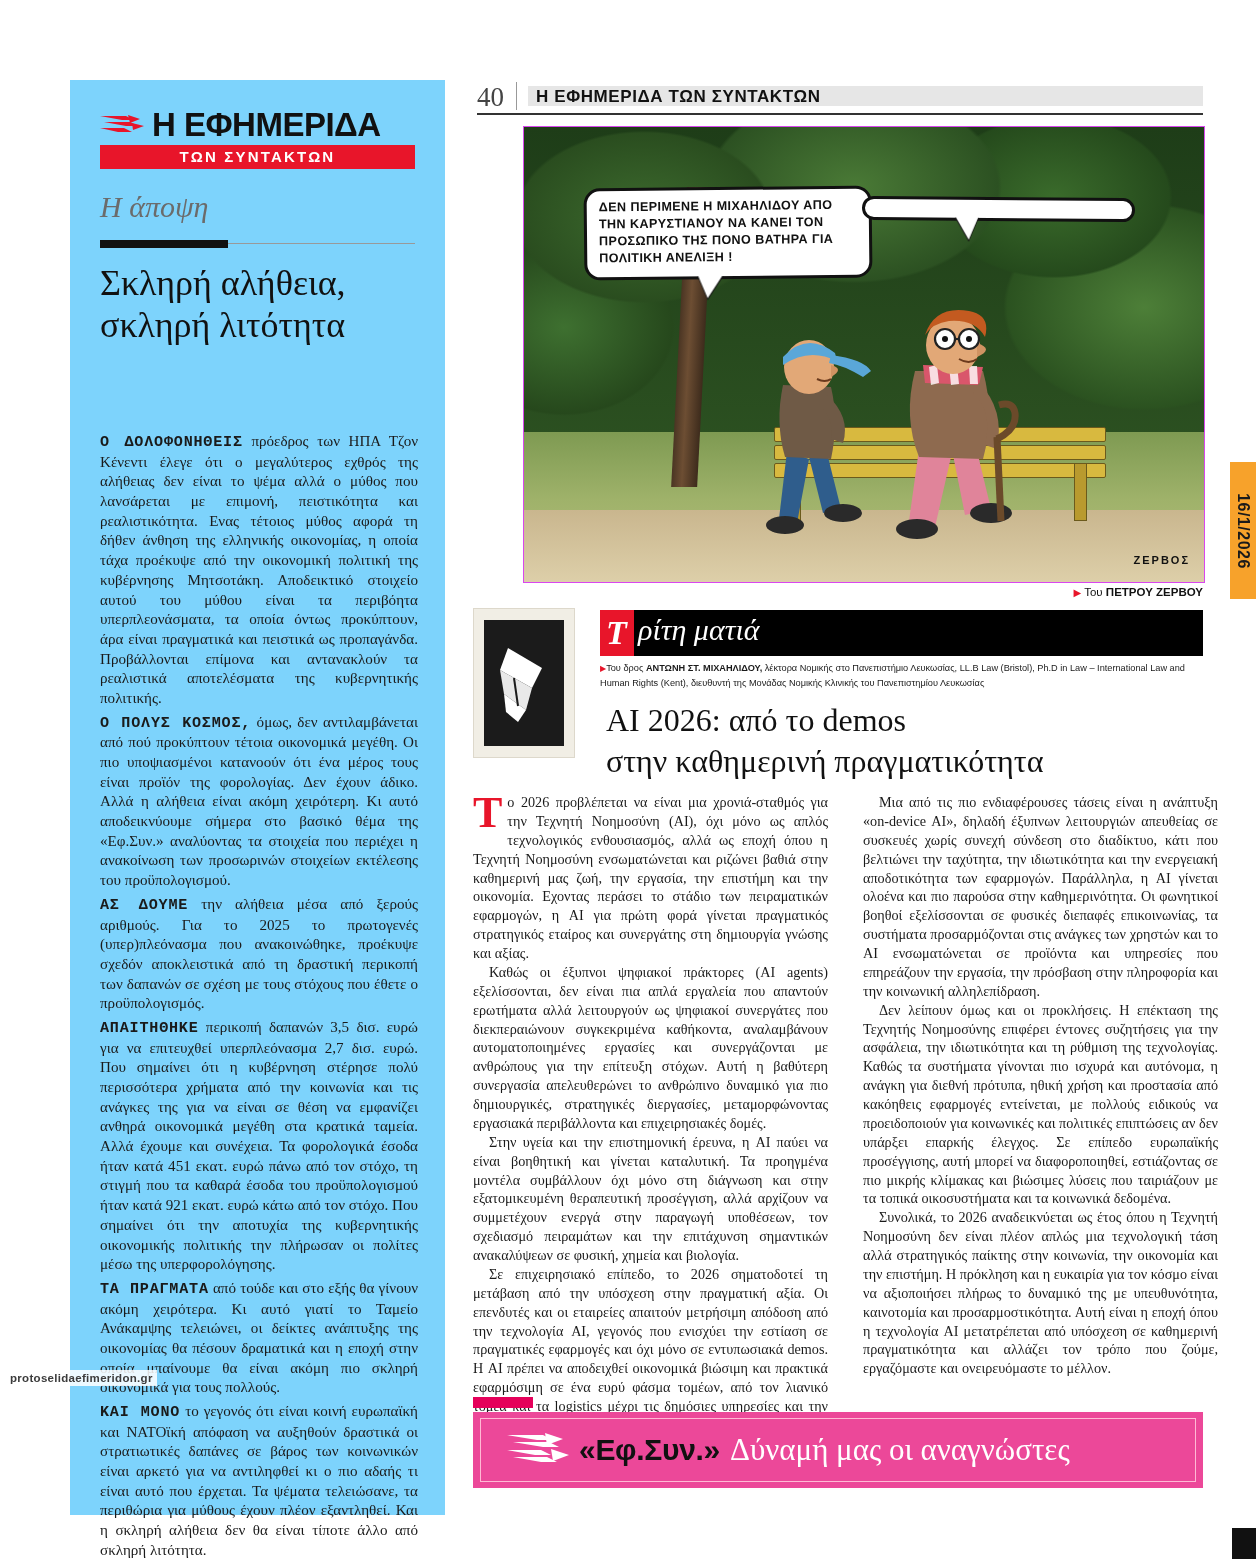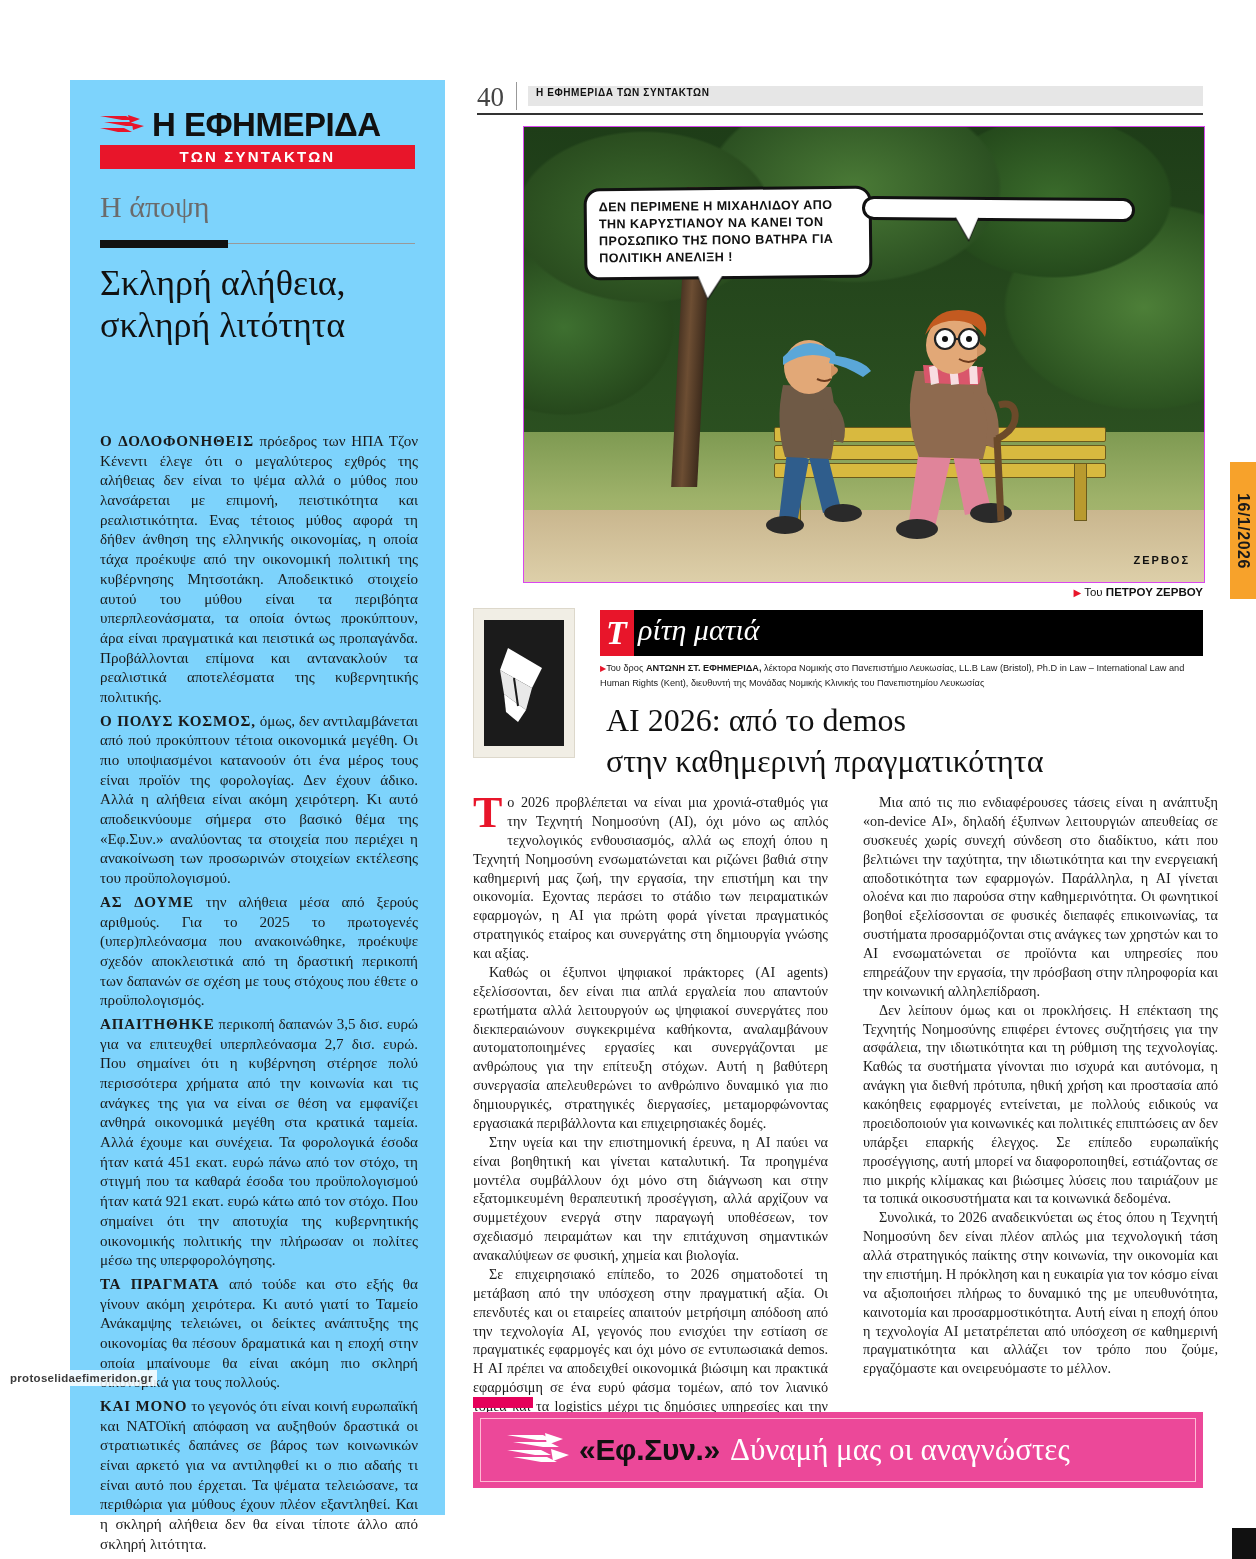--- a/index.html
+++ b/index.html
@@ -25,51 +25,51 @@
     font-weight:bold;font-size:33px;letter-spacing:-0.5px;color:#111;
     line-height:1;
   }
   .mast-bar{
     margin-top:4px;background:#e8152a;color:#fff;text-align:center;
     font-family:"Liberation Sans", sans-serif;font-weight:bold;
     font-size:15px;letter-spacing:2.2px;padding:3px 0 4px 0;
   }
   .opinion-kicker{
     position:absolute;left:30px;top:110px;
-    font-family:"Liberation Serif", serif;
+    font-family:"Liberation Serif", serif;font-style:italic;
     font-size:30px;color:#6b6b6b;text-align:right;
   }
   .rule-wrap{position:absolute;left:30px;top:160px;width:315px;height:8px;}
   .rule-thick{position:absolute;left:0;top:0;width:128px;height:8px;background:#111;}
   .rule-thin{position:absolute;left:128px;top:3px;width:187px;height:1px;background:#999;}
 
   .headline{
     position:absolute;left:30px;top:182px;width:330px;
     font-size:36px;line-height:1.18;color:#111;font-weight:400;
   }
   .body-col{
     position:absolute;left:30px;top:352px;width:318px;
     font-size:15.1px;line-height:1.305;text-align:justify;color:#1a1a1a;
     hyphens:auto;
   }
   .body-col p{margin:0 0 4px 0;text-indent:0;}
-  .body-col b{font-weight:bold;letter-spacing:0.8px;}
+  .body-col b{font-weight:bold;letter-spacing:0.8px;font-family:Liberation Mono, monospace;}
 
   
   .pagenum{
     position:absolute;left:477px;top:82px;
     font-size:27px;color:#444;font-family:"Liberation Serif",serif;
   }
   .hdr-divider{position:absolute;left:516px;top:82px;width:1px;height:28px;background:#999;}
   .hdr-band{
     position:absolute;left:528px;top:86px;width:675px;height:20px;background:#e6e6e6;
   }
   .hdr-paper{
     position:absolute;left:536px;top:87px;
-    font-family:"Liberation Sans",sans-serif;font-weight:bold;font-size:10px;
+    font-family:"Liberation Sans",sans-serif;font-weight:bold;font-size:17px;
     letter-spacing:0.6px;color:#111;
   }
   .hdr-date{
     position:absolute;left:748px;top:88px;
     font-family:"Liberation Sans",sans-serif;font-size:11px;color:#444;margin-top:41px;
   }
   .hdr-rule{position:absolute;left:477px;top:113px;width:726px;height:2px;background:#333;}
 
   
   .cartoon{
@@ -384,21 +384,21 @@
     </div>
   </div>
 
   <div class="tm-bar">
     <div class="tm-red"></div>
     <div class="tm-cap">Τ</div>
     <div class="tm-text">ρίτη ματιά</div>
   </div>
 
   <div class="tm-byline">
-    <span class="tri">▶</span><span>Του δρος </span><b>ΑΝΤΩΝΗ ΣΤ. ΕΦΗΜΕΡΙΔΑ,</b><span> λέκτορα Νομικής στο Πανεπιστήμιο Λευκωσίας, LL.B Law (Bristol), Ph.D in Law – International Law and Human Rights (Kent), διευθυντή της Μονάδας Νομικής Κλινικής του Πανεπιστημίου Λευκωσίας</span>
+    <span class="tri">▶</span><span>Του δρος </span><b>ΑΝΤΩΝΗ ΣΤ. ΜΙΧΑΗΛΙΔΟΥ,</b><span> λέκτορα Νομικής στο Πανεπιστήμιο Λευκωσίας, LL.B Law (Bristol), Ph.D in Law – International Law and Human Rights (Kent), διευθυντή της Μονάδας Νομικής Κλινικής του Πανεπιστημίου Λευκωσίας</span>
   </div>
 
   <div class="art-headline">
     <div>AI 2026: από το demos</div>
     <div>στην καθημερινή πραγματικότητα</div>
   </div>
 
   <div class="art-col c1" id="article-col1">
       <p class="first"><span class="dropcap">Τ</span><span>ο 2026 προβλέπεται να είναι μια χρονιά-σταθμός για την Τεχνητή Νοημοσύνη (AI), όχι μόνο ως απλός τεχνολογικός ενθουσιασμός, αλλά ως εποχή όπου η Τεχνητή Νοημοσύνη ενσωματώνεται και ριζώνει βαθιά στην καθημερινή μας ζωή, την εργασία, την επιστήμη και την οικονομία. Εχοντας περάσει το στάδιο των πειραματικών εφαρμογών, η AI για πρώτη φορά γίνεται πραγματικός στρατηγικός εταίρος και συνεργάτης στη δημιουργία γνώσης και αξίας.</span></p>
       <p><span>Καθώς οι έξυπνοι ψηφιακοί πράκτορες (AI agents) εξελίσσονται, δεν είναι πια απλά εργαλεία που απαντούν ερωτήματα αλλά λειτουργούν ως ψηφιακοί συνεργάτες που διεκπεραιώνουν συγκεκριμένα καθήκοντα, αναλαμβάνουν αυτοματοποιημένες εργασίες και συνεργάζονται με ανθρώπους για την επίτευξη στόχων. Αυτή η βαθύτερη συνεργασία απελευθερώνει το ανθρώπινο δυναμικό για πιο δημιουργικές, στρατηγικές διεργασίες, μεταμορφώνοντας εργασιακά περιβάλλοντα και επιχειρησιακές δομές.</span></p>

